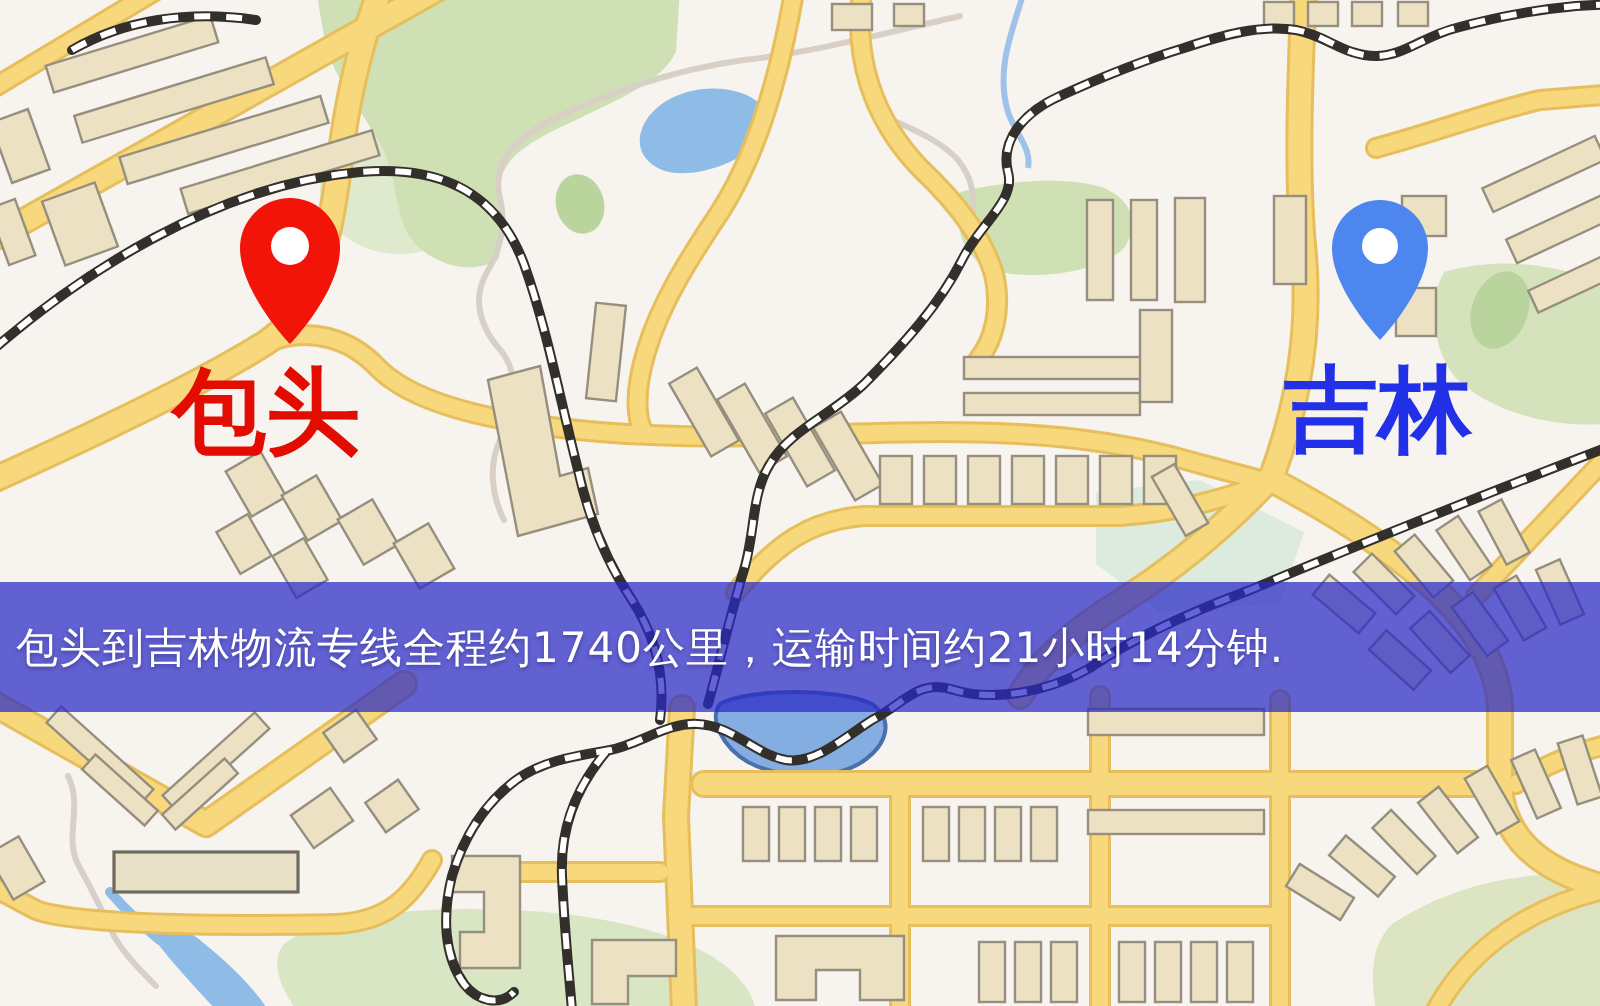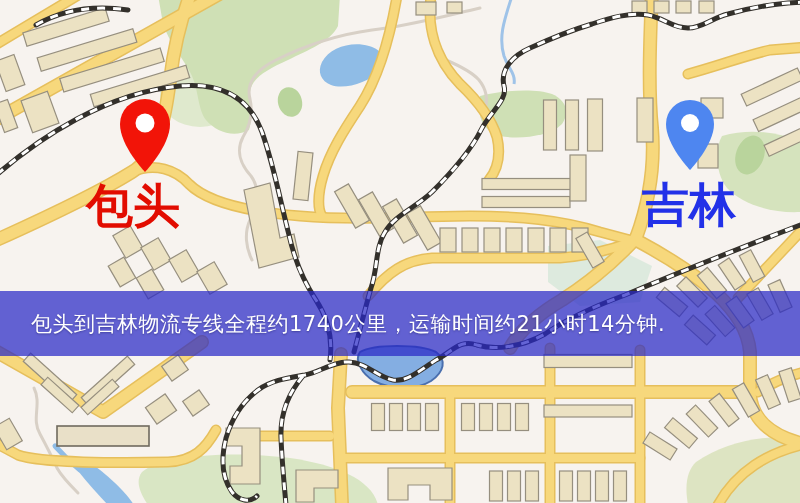--- a/index.html
+++ b/index.html
@@ -16,21 +16,21 @@
   .rail-base{fill:none;stroke:#33302b;stroke-width:5;stroke-linecap:round;}
   .rail-dash{fill:none;stroke:#ffffff;stroke-width:3;stroke-dasharray:8 8;}
   
   .bld{fill:#ece2c3;stroke:#968f7f;stroke-width:1.2;}
   .bld2{fill:#e9e0c8;stroke:#6f6a5e;stroke-width:1.6;}
   .park{fill:#cfe0b5;}
   .city-label{font-family:"DejaVu Sans",sans-serif;font-weight:bold;font-size:47px;}
   
   .banner{position:absolute;left:0;top:291px;width:100%;height:65px;
           background:rgba(40,40,198,0.72);display:flex;align-items:center;
-          box-sizing:border-box;padding-left:31px;}
+          box-sizing:border-box;padding-left:8px;}
   .banner span{color:#ffffff;font-size:21px;letter-spacing:.5px;
                text-shadow:0 1px 2px rgba(0,0,60,.35);white-space:nowrap;}
 </style>
 </head>
 <body>
 
 <div class="stage">
 <svg width="800" height="503" viewBox="0 0 800 503">
   <defs>
 

